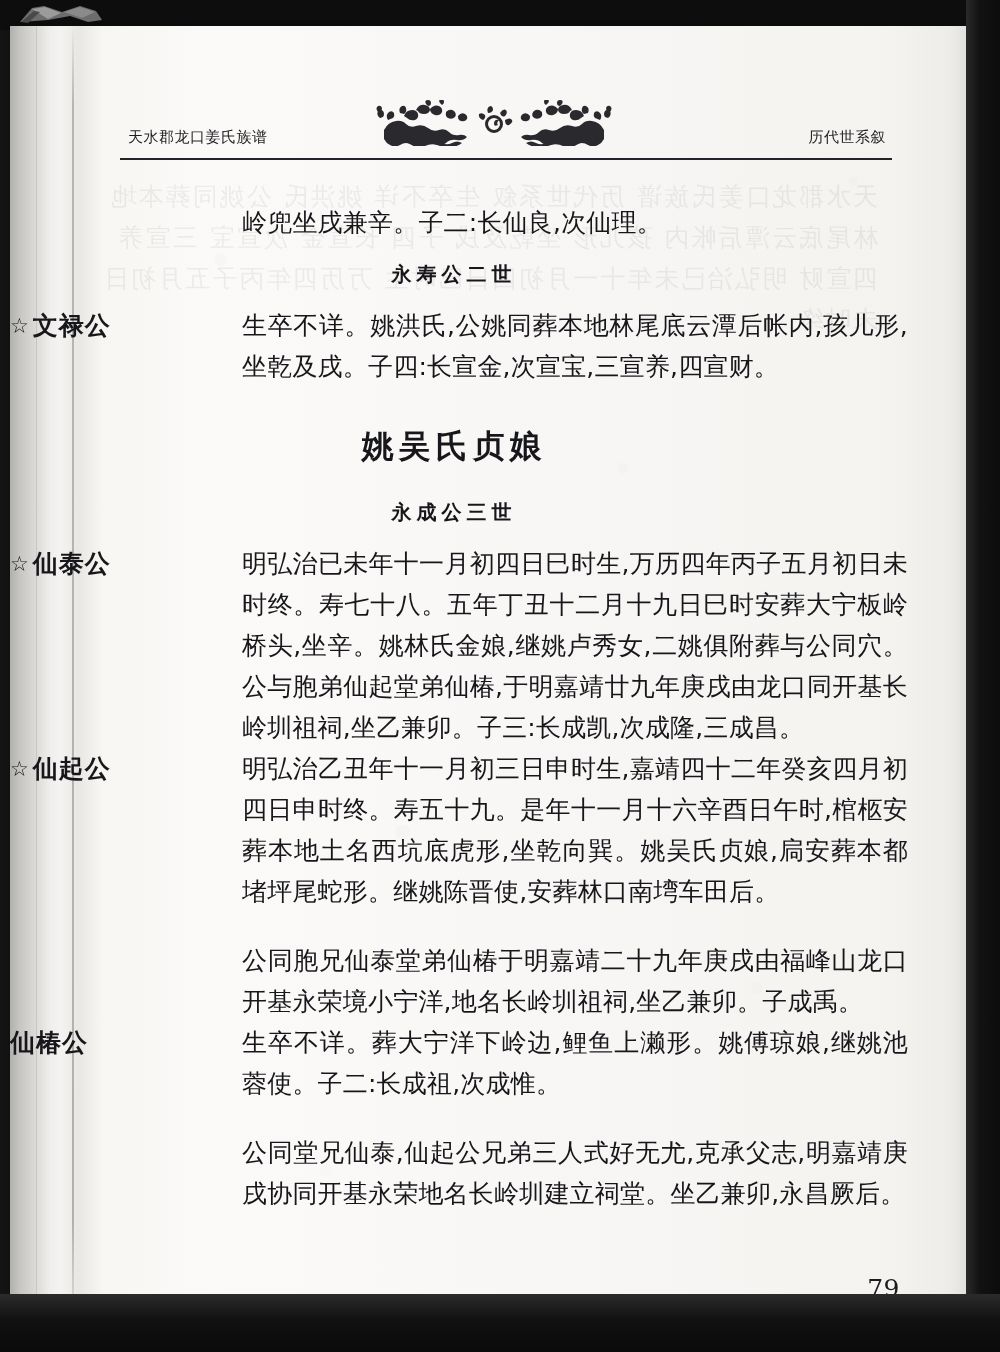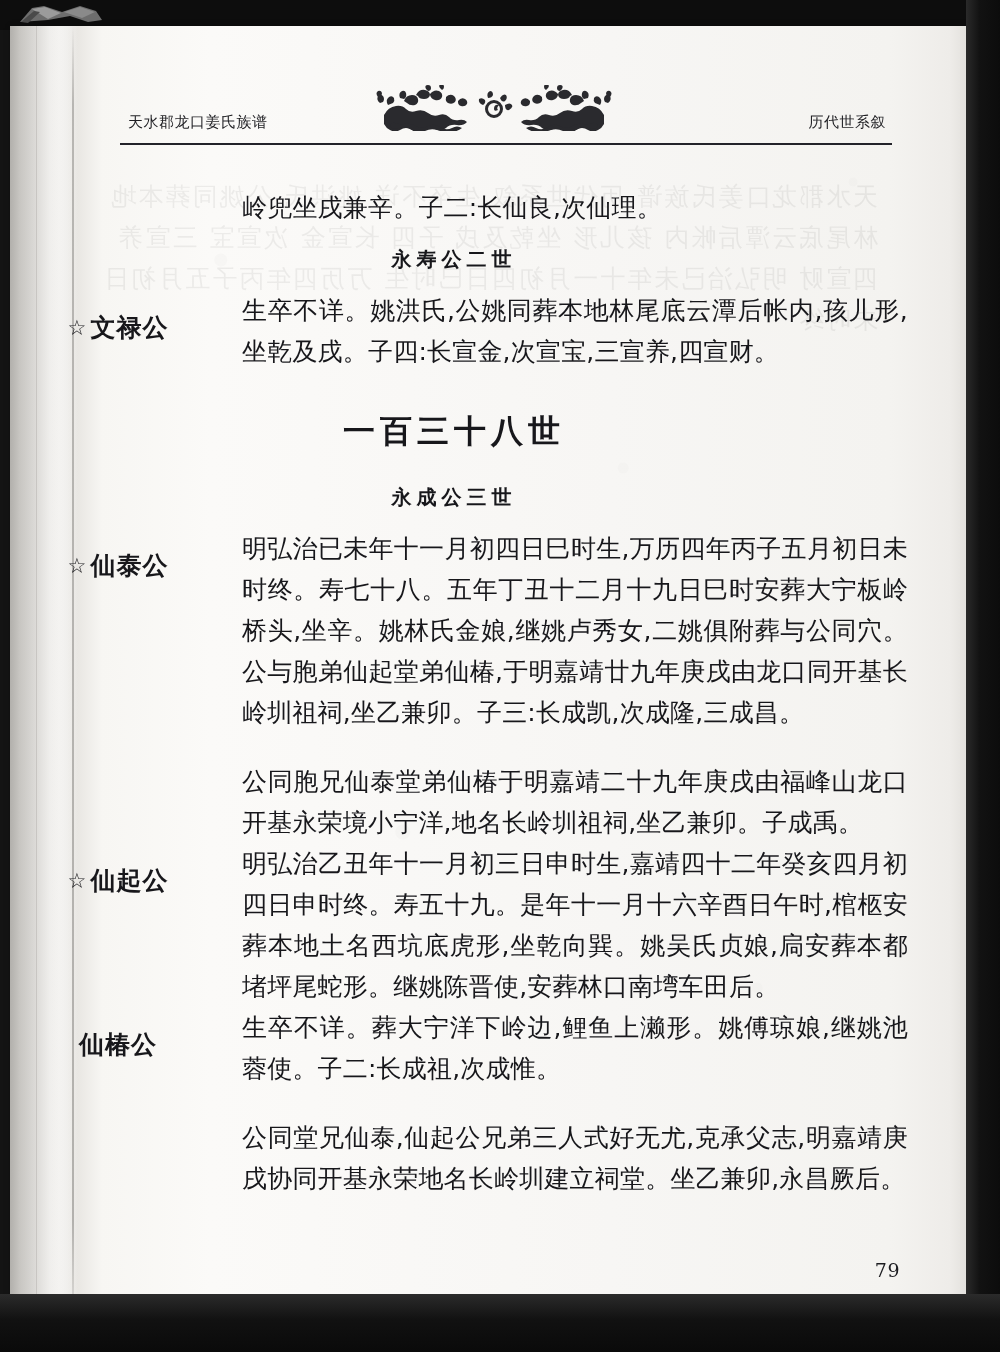--- a/index.html
+++ b/index.html
@@ -107,21 +107,21 @@
   .edge-curl {
     position: absolute;
     left: 0; bottom: 0;
     width: 958px; height: 22px;
     background: linear-gradient(to bottom, rgba(0,0,0,0) 0%, rgba(120,118,114,.18) 60%, rgba(90,88,84,.38) 100%);
   }
 
   
   .content {
     position: absolute;
-    left: 0; top: 1px;
+    left: 0; top: 16px;
     width: 958px; height: 1300px;
     color: #16161a;
   }
 
   
   .runhead {
     position: absolute;
     left: 118px;
     top: 86px;
     width: 758px;
@@ -170,26 +170,25 @@
     padding-right: 60px;
     text-align: justify;
     text-justify: inter-character;
     letter-spacing: .2px;
   }
   .para .label {
     position: absolute;
     left: 0;
     top: 0;
     width: 216px;
-    text-align: center;
+    text-align: left;
     font-weight: bold;
     font-size: 25px;
     letter-spacing: 1px;
     white-space: nowrap;
-    margin-top: 17px;
   }
   .para .label .star {
     font-weight: normal;
     font-size: 21px;
     vertical-align: 1px;
     margin-right: 3px;
   }
   .para.cont { padding-left: 232px; margin-top: 28px; }
 
   .heading {
@@ -206,21 +205,21 @@
   }
   .h-sub {
     font-size: 20px;
     line-height: 62px;
   }
 
   .folio {
     position: absolute;
     right: 68px;
     top: 1232px;
-    font-size: 19px;
+    font-size: 25px;
     font-family: "DejaVu Serif", "Liberation Serif", serif;
     color: #1c1c20;
     letter-spacing: .5px;
   }
 
   
   .showthrough {
     position: absolute;
     inset: 0;
     pointer-events: none;
@@ -317,36 +316,36 @@
           <span>岭兜坐戌兼辛。子二:长仙良,次仙理。</span>
         </div>
 
         <div class="heading h-sub">永寿公二世</div>
 
         <div class="para">
           <span class="label"><span class="star">☆</span><span>文禄公</span></span>
           <span>生卒不详。姚洪氏,公姚同葬本地林尾底云潭后帐内,孩儿形,坐乾及戌。子四:长宣金,次宣宝,三宣养,四宣财。</span>
         </div>
 
-        <div class="heading h-gen">一百三十八世</div>
+        <div class="heading h-gen">姚吴氏贞娘</div>
 
         <div class="heading h-sub">永成公三世</div>
 
         <div class="para">
           <span class="label"><span class="star">☆</span><span>仙泰公</span></span>
           <span>明弘治已未年十一月初四日巳时生,万历四年丙子五月初日未时终。寿七十八。五年丁丑十二月十九日巳时安葬大宁板岭桥头,坐辛。姚林氏金娘,继姚卢秀女,二姚俱附葬与公同穴。公与胞弟仙起堂弟仙椿,于明嘉靖廿九年庚戌由龙口同开基长岭圳祖祠,坐乙兼卯。子三:长成凯,次成隆,三成昌。</span>
         </div>
 
-        <div class="para cont">
-          <span>公同胞兄仙泰堂弟仙椿于明嘉靖二十九年庚戌由福峰山龙口开基永荣境小宁洋,地名长岭圳祖祠,坐乙兼卯。子成禹。</span>
-        </div>
         <div class="para">
           <span class="label"><span class="star">☆</span><span>仙起公</span></span>
           <span>明弘治乙丑年十一月初三日申时生,嘉靖四十二年癸亥四月初四日申时终。寿五十九。是年十一月十六辛酉日午时,棺柩安葬本地土名西坑底虎形,坐乾向巽。姚吴氏贞娘,扃安葬本都堵坪尾蛇形。继姚陈晋使,安葬林口南塆车田后。</span>
         </div>
+        <div class="para cont">
+          <span>公同胞兄仙泰堂弟仙椿于明嘉靖二十九年庚戌由福峰山龙口开基永荣境小宁洋,地名长岭圳祖祠,坐乙兼卯。子成禹。</span>
+        </div>
 
         <div class="para">
           <span class="label"><span>仙椿公</span></span>
           <span>生卒不详。葬大宁洋下岭边,鲤鱼上濑形。姚傅琼娘,继姚池蓉使。子二:长成祖,次成惟。</span>
         </div>
         <div class="para cont">
           <span>公同堂兄仙泰,仙起公兄弟三人式好无尤,克承父志,明嘉靖庚戌协同开基永荣地名长岭圳建立祠堂。坐乙兼卯,永昌厥后。</span>
         </div>
 
       </div>

